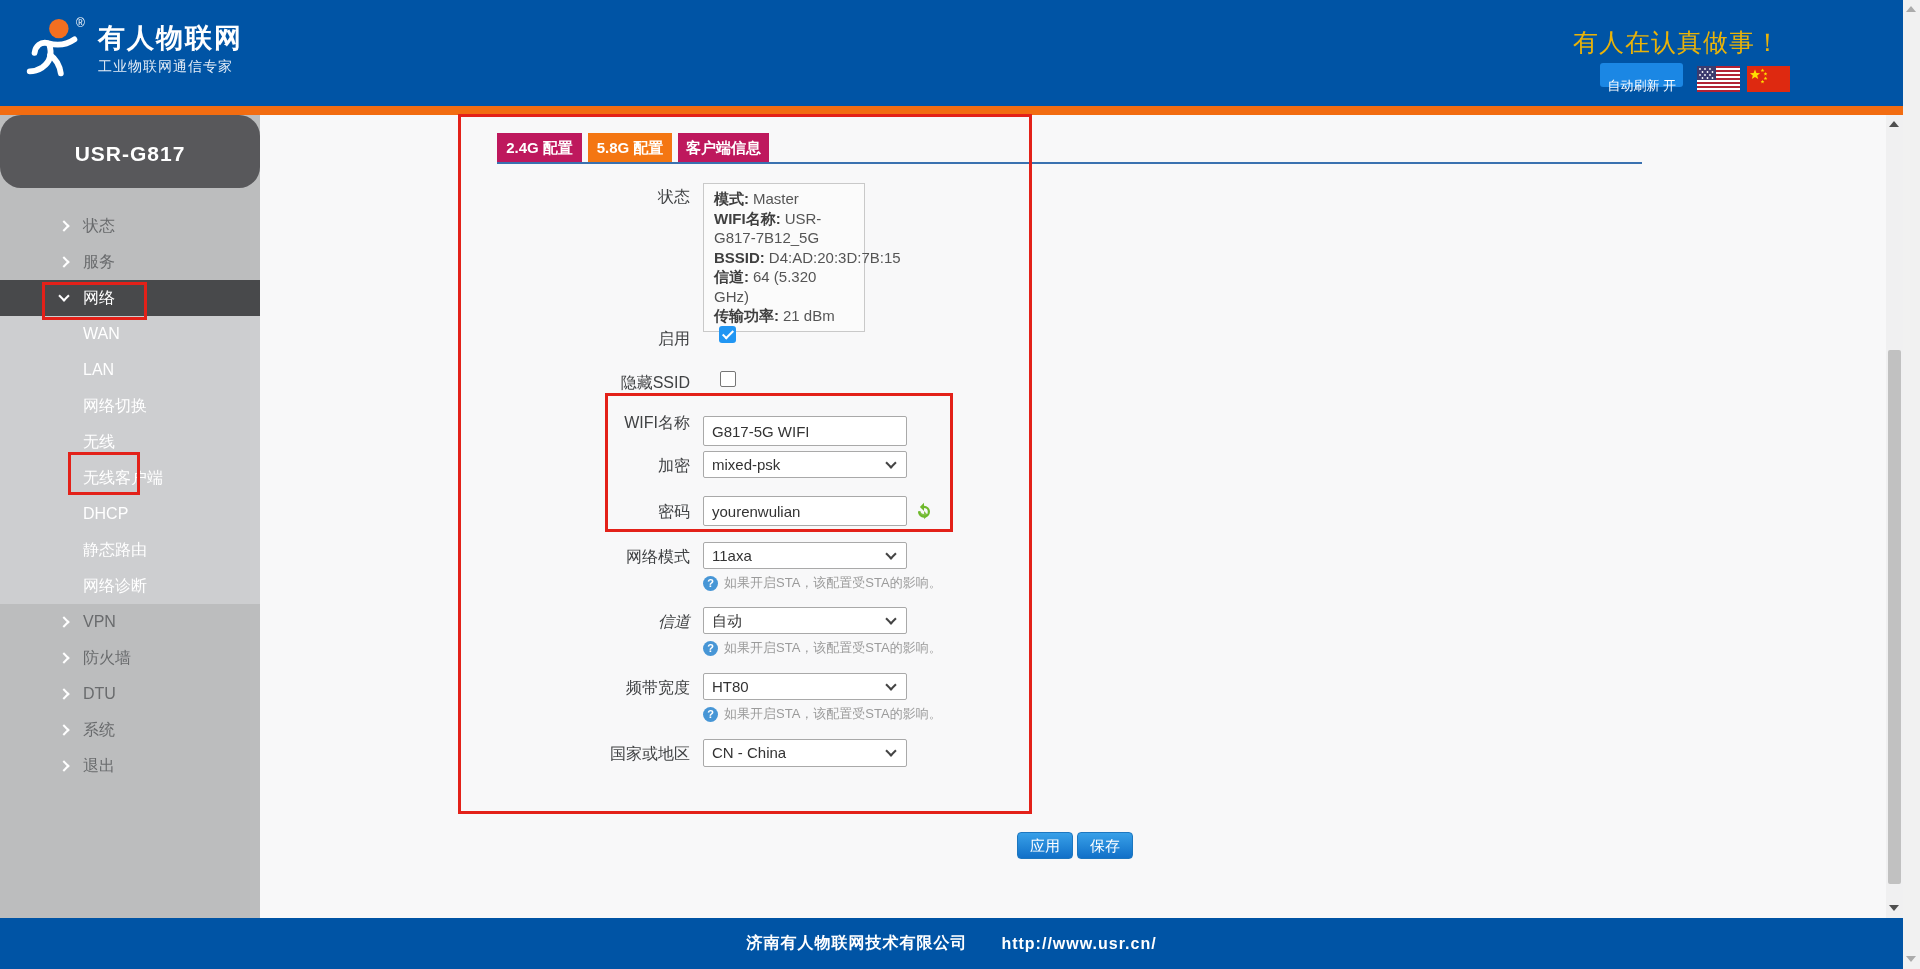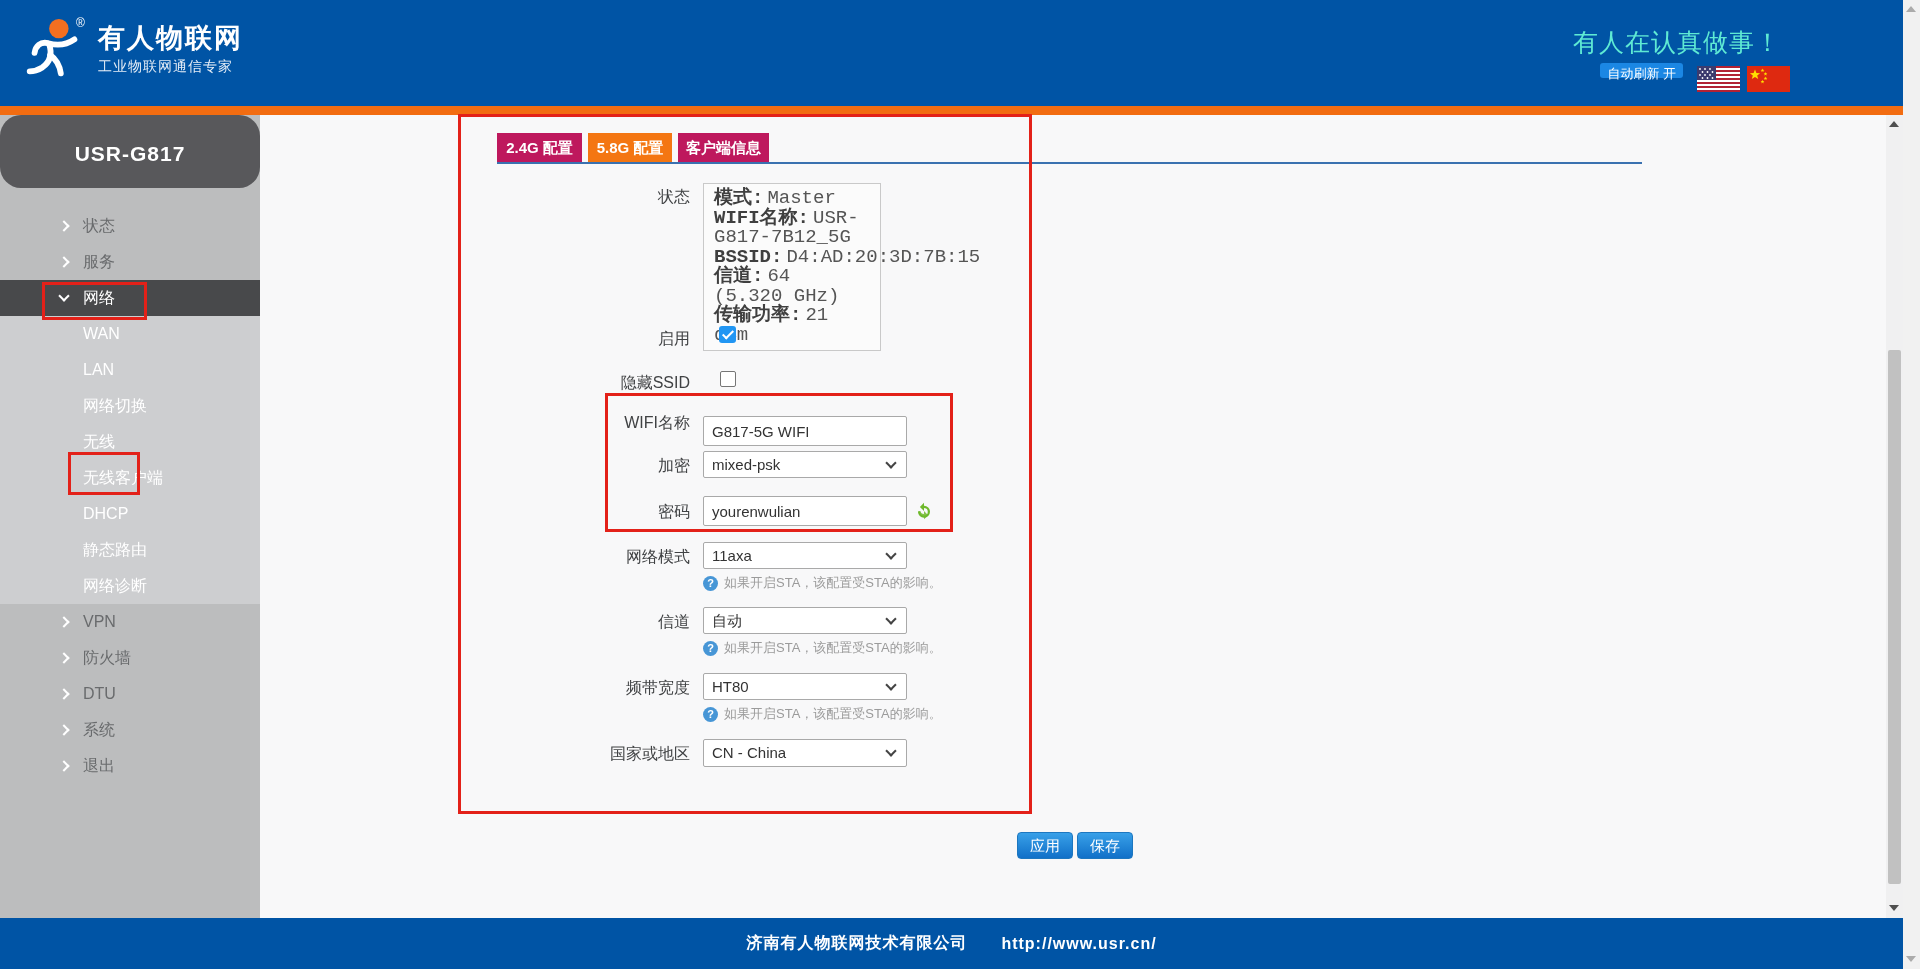--- a/index.html
+++ b/index.html
@@ -6,22 +6,22 @@
   body { font-family:"Liberation Sans","DejaVu Sans",sans-serif; }
   .page { position:relative; width:1920px; height:969px; overflow:hidden; background:#f8f8f9; }
 
   
   #header { position:absolute; left:0; top:0; width:1903px; height:106px; background:#0054a5; }
   #orange-bar { position:absolute; left:0; top:106px; width:1903px; height:9px; background:#f26c11; }
   .logo-svg { position:absolute; left:20px; top:16px; }
   .reg-mark { position:absolute; left:76px; top:16px; color:#fff; font-size:12px; }
   .brand-title { position:absolute; left:98px; top:20px; color:#fff; font-size:27px; font-weight:bold; letter-spacing:2px; }
   .brand-sub { position:absolute; left:98px; top:58px; color:#e3ecf6; font-size:14px; letter-spacing:1px;font-family:Liberation Serif, serif; }
-  .slogan { position:absolute; right:122px; top:26px; color:#5eead4; font-size:25px; letter-spacing:1px; }
-  .auto-refresh { position:absolute; right:220px; top:63px; height:15px; line-height:21px; padding:0 7px;
+  .slogan { position:absolute; right:122px; top:26px; color:#eab308; font-size:25px; letter-spacing:1px; }
+  .auto-refresh { position:absolute; right:220px; top:63px; height:15px; line-height:21px; padding:12px 7px;
                   background:#1b87e4; color:#fff; font-size:13px; border-radius:3px; cursor:pointer; }
   .flag { position:absolute; top:66px; width:43px; height:26px; cursor:pointer; }
   .flag-us { right:163px; } .flag-cn { right:113px; }
 
   
   #sidebar { position:absolute; left:0; top:115px; width:260px; height:803px; background:#bcbdbe; }
   .side-title { height:73px; background:#58585b; color:#fff; font-size:21px; font-weight:600;
                 text-align:center; line-height:78px; letter-spacing:1px;border-radius:21px; }
   .menu { padding-top:20px; }
   .mi { position:relative; height:36px; line-height:36px; font-size:16px; color:#696b6d;
@@ -35,23 +35,23 @@
 
   
   #main { position:absolute; left:260px; top:115px; width:1626px; height:803px; background:#f8f8f9; }
   .tab { position:absolute; top:18px; height:29px; line-height:29px; text-align:center;
          background:#be185d; color:#fff; font-size:15px; font-weight:bold; cursor:pointer; }
   .tab-1 { left:237px; width:85px; } .tab-2 { left:328px; width:84px; } .tab-3 { left:418px; width:91px; }
   .tab.active { background:#f47612; }
   .tab-underline { position:absolute; left:237px; top:47px; width:1145px; height:2px; background:#3a71b0; }
 
   .flabel { position:absolute; left:170px; width:260px; text-align:right; font-size:16px; color:#404244; line-height:20px; }
-  .status-box { position:absolute; left:443px; top:68px; width:178px; min-height:100px;
-                background:#fbfbfb; border:1px solid #c9c9c9; padding:5px 10px; font-size:19px;
-                line-height:19.5px; color:#555;font-family:Liberation Mono, monospace; }
+  .status-box { position:absolute; left:443px; top:68px; width:162px; min-height:100px;
+                background:#fbfbfb; border:1px solid #c9c9c9; padding:5px 10px; font-size:15px;
+                line-height:19.5px; color:#555; }
   .status-box b { color:#3f3f3f; margin-right:4px; }
 
   .checkbox { position:absolute; width:17px; height:17px; border-radius:3px; cursor:pointer; }
   .checkbox.checked { background:#2196f3; }
   .checkbox.checked::after { content:''; position:absolute; left:6px; top:2px; width:4px; height:9px;
                              border:solid #fff; border-width:0 2px 2px 0; transform:rotate(45deg); }
   .checkbox.unchecked { background:#fff; border:1px solid #767676; border-radius:2px; }
 
   .tinput { position:absolute; left:443px; width:204px; height:30px; border:1px solid #a9a9a9;
             border-radius:2px; padding:0 8px; font-size:15px; color:#333;
@@ -207,21 +207,21 @@
       <path fill="#6fb92c" d="M12 19v4l5.5-5.5L12 12v4a5 5 0 0 1-4.9-4H4.2A8 8 0 0 0 12 19z" opacity="0.85"></path>
     </svg>
 
     <div class="flabel" style="top:432px;">网络模式</div>
     <div class="sel" style="top:427px;"><span>11axa</span><span class="sel-chev"></span></div>
     <div class="hint" style="top:459px;">
         <span class="qicon">?</span>
         <span class="htext">如果开启STA，该配置受STA的影响。</span>
       </div>
 
-    <div class="flabel" style="top:497px;">信道</div>
+    <div class="flabel" style="top:497px;font-style:italic;">信道</div>
     <div class="sel" style="top:492px;"><span>自动</span><span class="sel-chev"></span></div>
     <div class="hint" style="top:524px;">
         <span class="qicon">?</span>
         <span class="htext">如果开启STA，该配置受STA的影响。</span>
       </div>
 
     <div class="flabel" style="top:563px;">频带宽度</div>
     <div class="sel" style="top:558px;"><span>HT80</span><span class="sel-chev"></span></div>
     <div class="hint" style="top:590px;">
         <span class="qicon">?</span>

